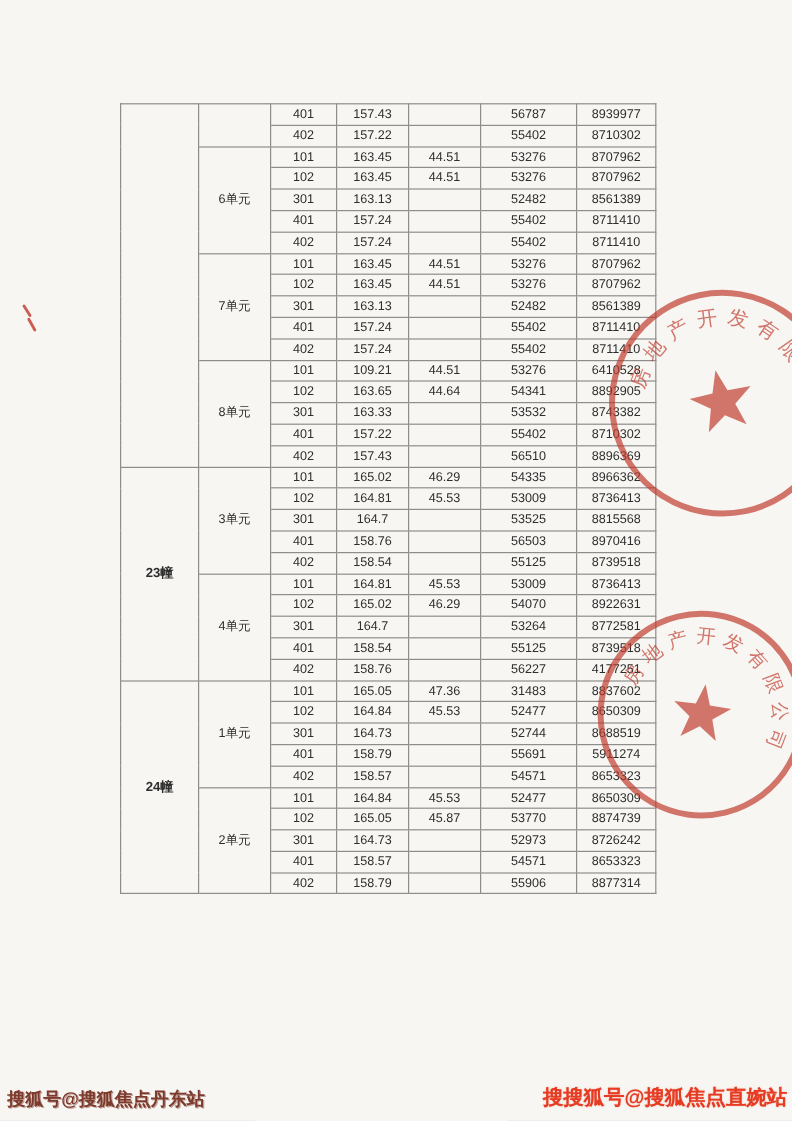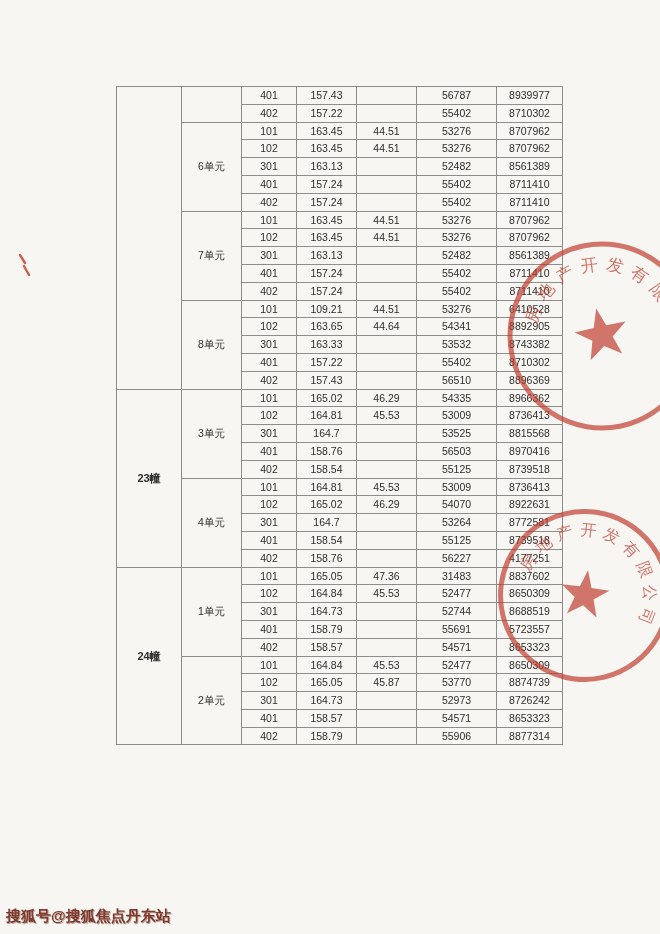--- a/index.html
+++ b/index.html
@@ -5,21 +5,21 @@
   html,body{margin:0;padding:0;background:#dcdcdc;}
   .page{
     position:relative;width:660px;height:934px;margin:0 auto;
     background:#f7f6f2;overflow:hidden;
     font-family:"Liberation Sans","DejaVu Sans",sans-serif;
   }
   
   table.price{
     position:absolute;left:100px;top:86px;width:446px;
     border-collapse:collapse;table-layout:fixed;
-    font-size:10.5px;color:#2e2e2e;margin-left:16px;
+    font-size:10.5px;color:#2e2e2e;
   }
   table.price td{
     border:1px solid #8d8d8d;
     text-align:center;vertical-align:middle;
     padding:0;height:16.8px;line-height:16.8px;
     white-space:nowrap;overflow:hidden;
   }
   table.price td.bcell{font-size:11px;font-weight:bold;}
   
   .stamp{position:absolute;color:#c0392b;opacity:0.68;pointer-events:none;}
@@ -266,21 +266,21 @@
           <td>164.73</td>
           <td></td>
           <td>52744</td>
           <td>8688519</td>
         </tr>
         <tr>
           <td>401</td>
           <td>158.79</td>
           <td></td>
           <td>55691</td>
-          <td>5723557</td>
+          <td>5911274</td>
         </tr>
         <tr>
           <td>402</td>
           <td>158.57</td>
           <td></td>
           <td>54571</td>
           <td>8653323</td>
         </tr>
         <tr>
           <td rowspan="5">2单元</td>
@@ -341,14 +341,15 @@
       <path id="arcL" d="M92.5,92.5 m-60,0 a60,60 0 1,1 120,0 a60,60 0 1,1 -120,0"></path>
     </defs>
     <circle cx="92.5" cy="92.5" r="84" fill="none" stroke="currentColor" stroke-width="5"></circle>
     <polygon fill="currentColor" points="92.5,67 98.4,84 116.5,84.4 102.1,95.3 107.4,112.6 92.5,102.3 77.6,112.6 82.9,95.3 68.5,84.4 86.6,84"></polygon>
     <text font-size="16" letter-spacing="6" fill="currentColor">
       <textPath href="#arcL" startOffset="4%">房地产开发有限公司</textPath>
     </text>
   </svg>
 
   <div class="wm wm-left">搜狐号@搜狐焦点丹东站</div>
+  <div class="wm wm-right">搜搜狐号@搜狐焦点直婉站</div>
 
 </div>
 
 </body></html>

